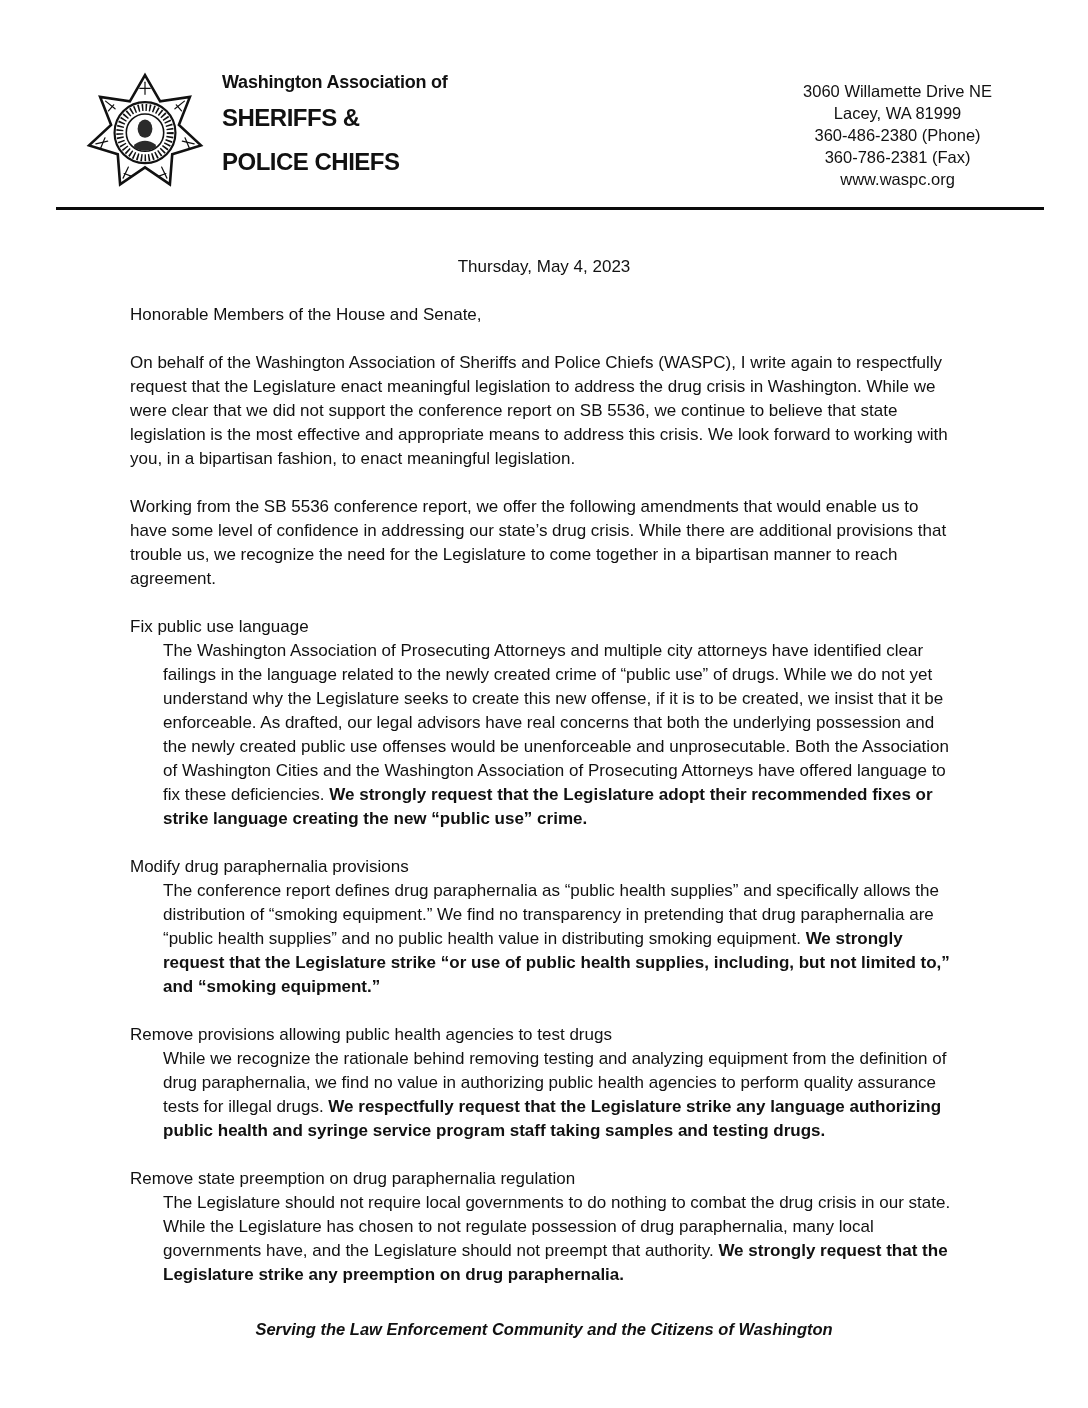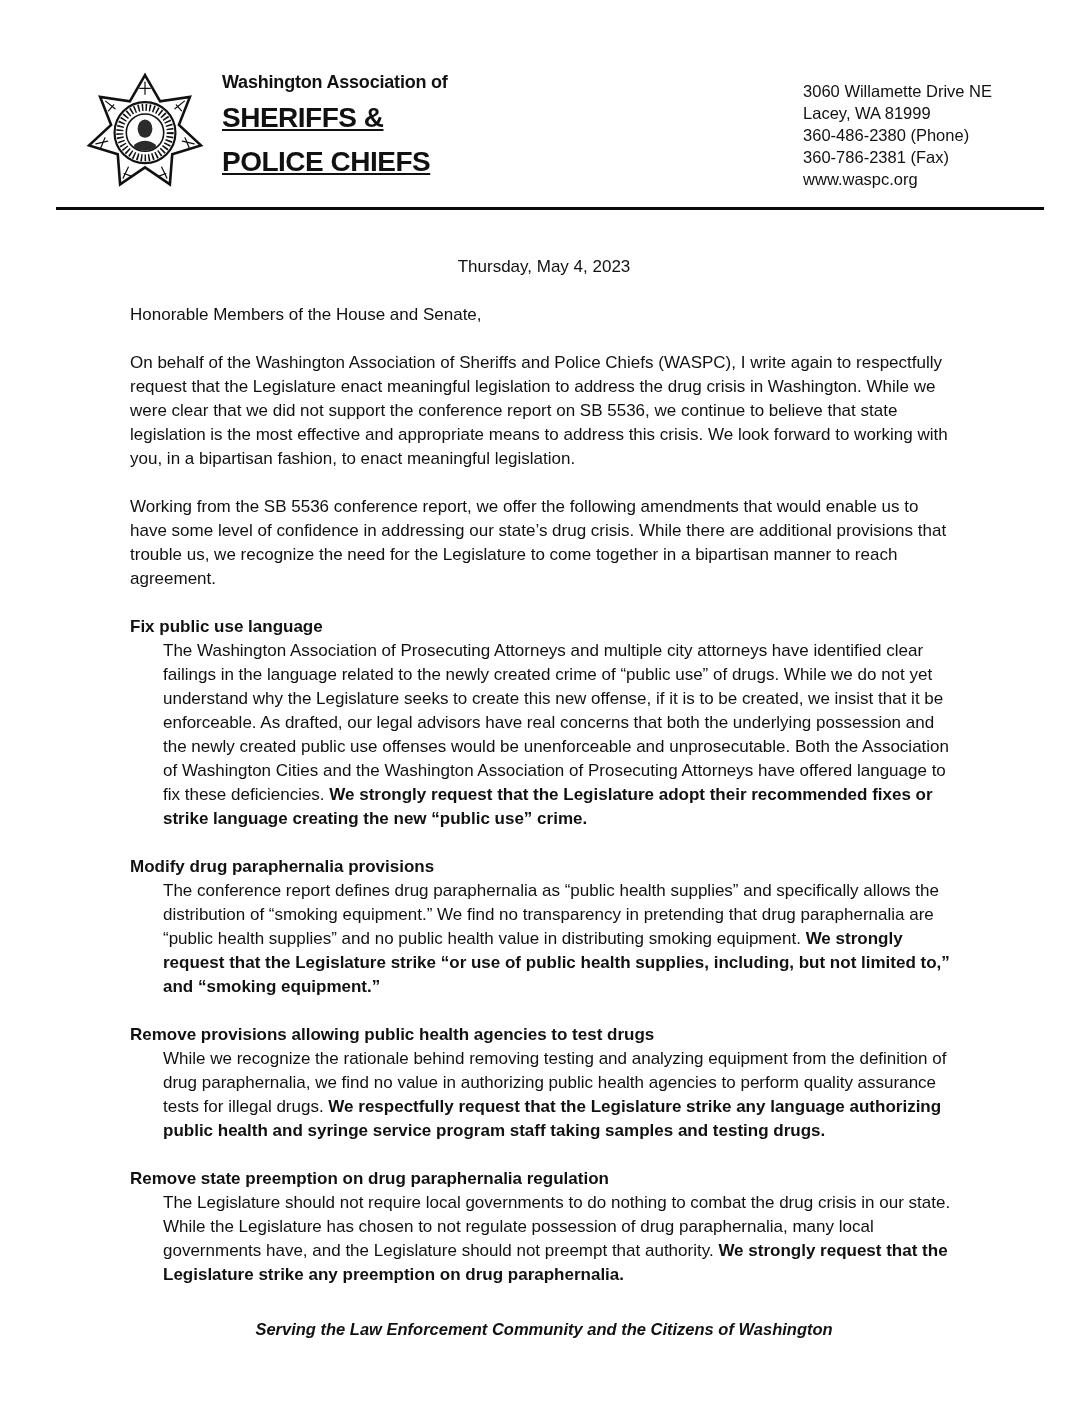--- a/index.html
+++ b/index.html
@@ -24,50 +24,49 @@
   .badge { flex: 0 0 auto; }
   .org { padding-top: 2px; }
   .org-line1 {
     font-size: 18px;
     font-weight: 800;
     letter-spacing: -0.2px;
     margin-bottom: 3px;
     white-space: nowrap;
   }
   .org-big {
-    font-size: 28px;
+    font-size: 24px;
     font-weight: 800;
     letter-spacing: -0.5px;
     line-height: 44px;
     white-space: nowrap;
-    text-decoration: underline;
   }
   .address {
-    text-align: left;
+    text-align: center;
     font-size: 16.5px;
     line-height: 22px;
     padding-top: 10px;
   }
   
   .rule {
     border: none;
     border-top: 3px solid #0a0a0a;
     margin: 6px 44px 0 56px;
   }
   
   .content {
     padding: 0 130px;
     font-size: 17px;
     line-height: 24px;
   }
   .date { text-align: center; margin-top: 45px; }
   p { margin: 24px 0 0 0; }
   .section-heading {
     font-size: 17px;
-    font-weight: bold;
+    font-weight: normal;
     margin: 24px 0 0 0;
   }
   .section-body {
     margin: 0;
     padding-left: 33px;
   }
   .seg-bold { font-weight: bold; }
   
   .footer {
     text-align: center;

